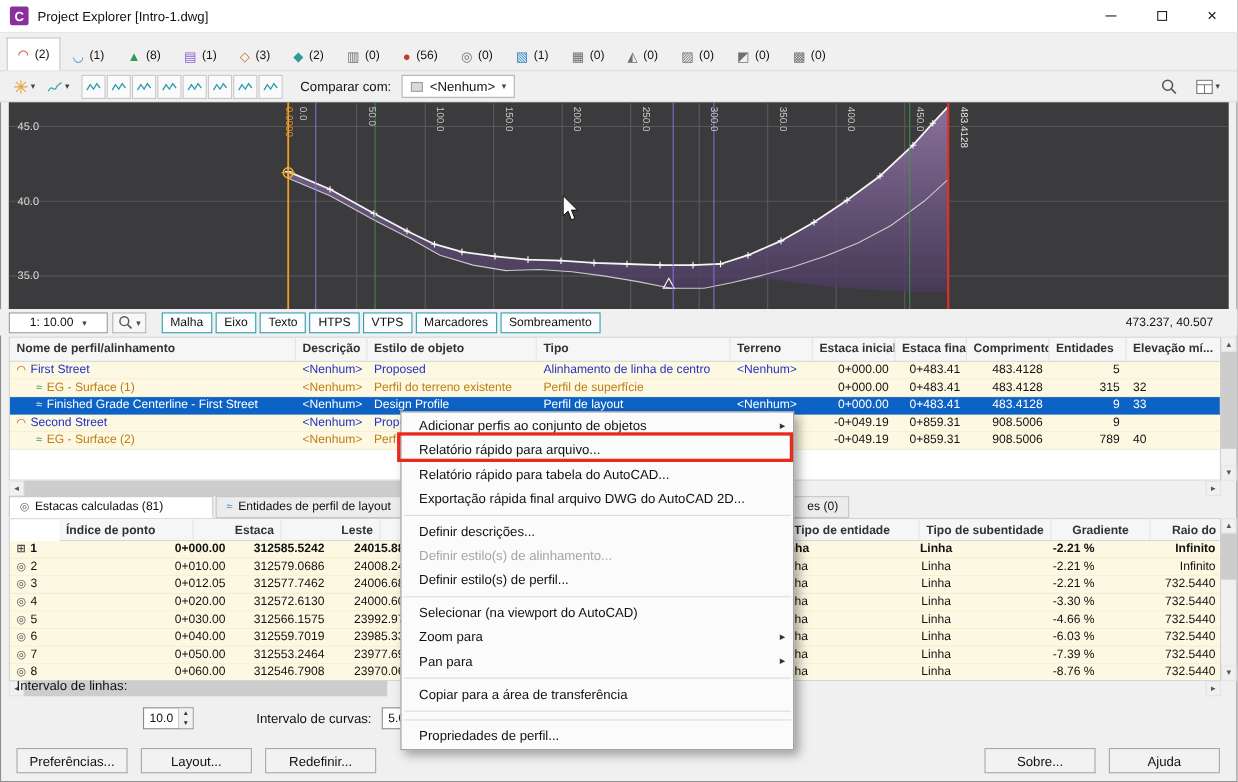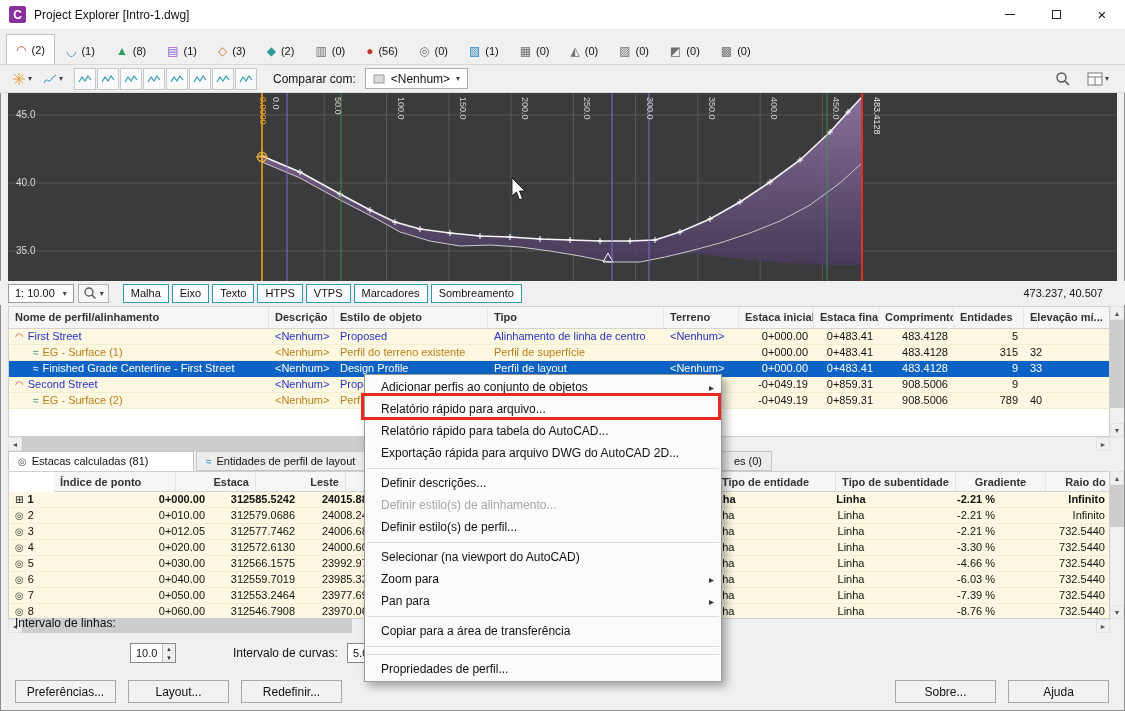--- a/index.html
+++ b/index.html
@@ -23,21 +23,21 @@
 .tool-btn{display:inline-flex;align-items:center;gap:2px;padding:2px 3px;background:transparent;border:1px solid transparent}
 .tool-toggle{width:22px;height:22px;border:1px solid #c8c8c8;background:#fafafa;display:inline-flex;align-items:center;justify-content:center;margin-right:1px}
 .ddarrow{font-size:8px;color:#444}
 .compare-label{margin-left:12px;margin-right:6px}
 .compare-dd{display:flex;align-items:center;gap:6px;border:1px solid #aeaeae;background:#fff;height:21px;padding:0 7px;min-width:100px}
 .toolbar-right{margin-left:auto;display:flex;align-items:center;gap:8px;padding-right:4px}
 
 .chartwrap{position:absolute;left:8px;top:93px;width:1109px;height:188px;background:#3b3b3d}
 
 .chart-footer{position:absolute;left:0;top:281px;width:100%;height:24px;background:#f0f0f0;display:flex;align-items:center;padding:0 8px;gap:4px}
-.scale-dd{display:inline-flex;border:1px solid #9a9a9a;background:#fff;height:19px;padding:0 6px;align-items:center;gap:8px;font-size:11px}
+.scale-dd{display:inline-flex;border:1px solid #9a9a9a;background:#fff;height:19px;padding:0 18px;align-items:center;gap:8px;font-size:11px}
 .zoom-dd{display:inline-flex;border:1px solid #b5b5b5;background:#f7f7f7;height:19px;padding:0 4px;align-items:center;gap:3px;margin-right:10px}
 .ftoggle{height:19px;border:1px solid #2e9bb0;background:#fbfdfe;font-size:11px;padding:0 7px;margin-right:3px;font-family:inherit;color:#111}
 .coords{margin-left:auto;font-size:11px;padding-right:14px}
 
 .table-box{position:absolute;background:#fff;border:1px solid #cfcfcf;overflow:hidden}
 .thead{display:grid;background:#f6f6f6;border-bottom:1px solid #d4d4d4}
 .hcell{font-size:11px;font-weight:bold;color:#333;padding:4px 6px 0;border-right:1px solid #e4e4e4;white-space:nowrap;overflow:hidden}
 .trow{display:grid;height:16px;background:#fdf8e1;border-bottom:1px solid #f3edd2}
 .tcell{font-size:11px;line-height:15px;padding:0 6px;white-space:nowrap;overflow:hidden}
 .a-r{text-align:right}.a-c{text-align:center}.a-l{text-align:left}
@@ -590,21 +590,21 @@
       <span class="mlabel">Adicionar perfis ao conjunto de objetos</span>
       <span class="marrow">▸</span>
     </div>
     <div class="mitem">
       <span class="mlabel">Relatório rápido para arquivo...</span>
     </div>
     <div class="mitem">
       <span class="mlabel">Relatório rápido para tabela do AutoCAD...</span>
     </div>
     <div class="mitem">
-      <span class="mlabel">Exportação rápida para arquivo DWG do AutoCAD 2D...</span>
+      <span class="mlabel">Exportação rápida final arquivo DWG do AutoCAD 2D...</span>
     </div>
     <div class="msep"></div>
     <div class="mitem">
       <span class="mlabel">Definir descrições...</span>
     </div>
     <div class="mitem dis">
       <span class="mlabel">Definir estilo(s) de alinhamento...</span>
     </div>
     <div class="mitem">
       <span class="mlabel">Definir estilo(s) de perfil...</span>

